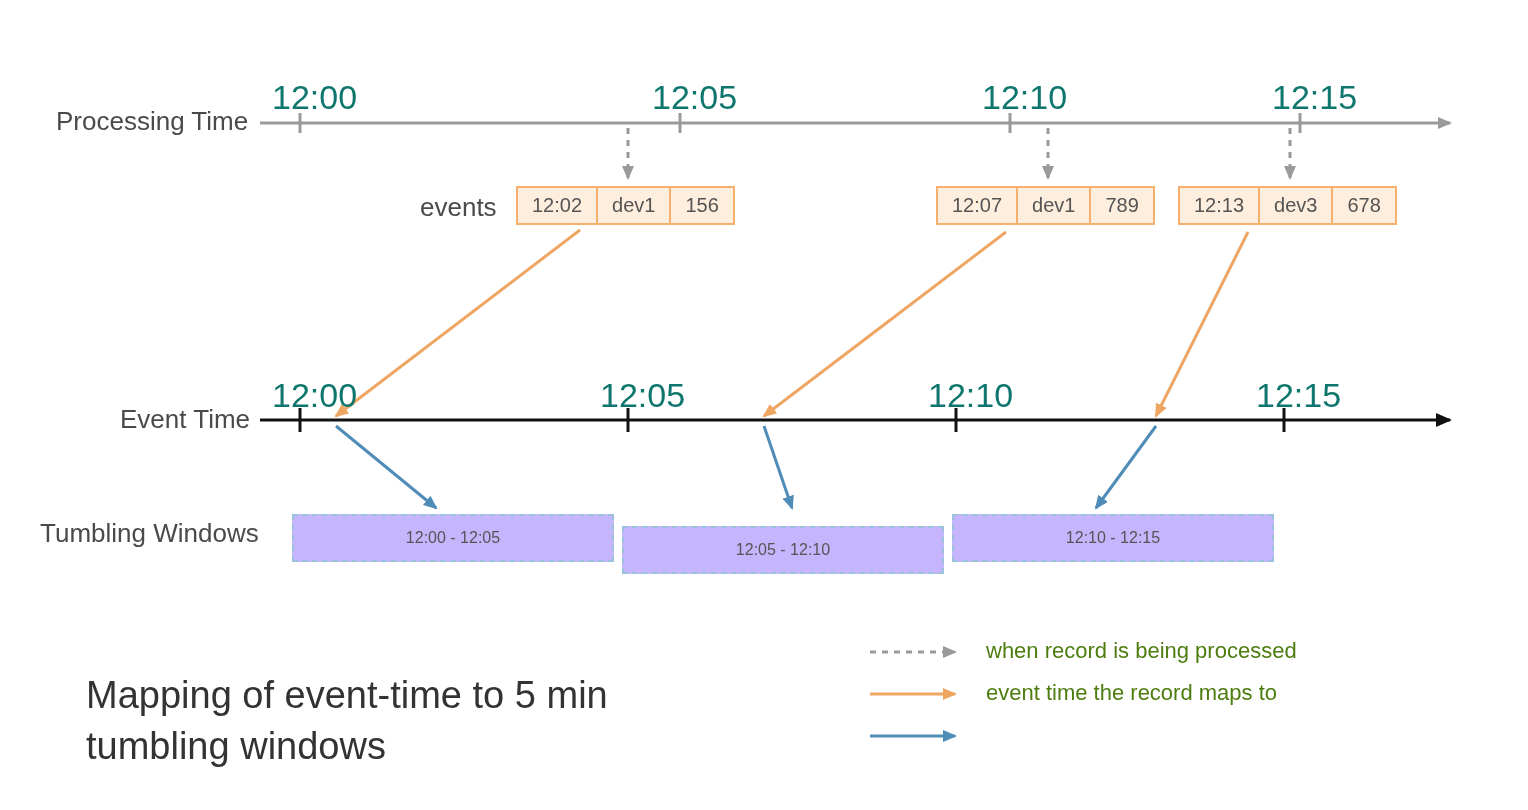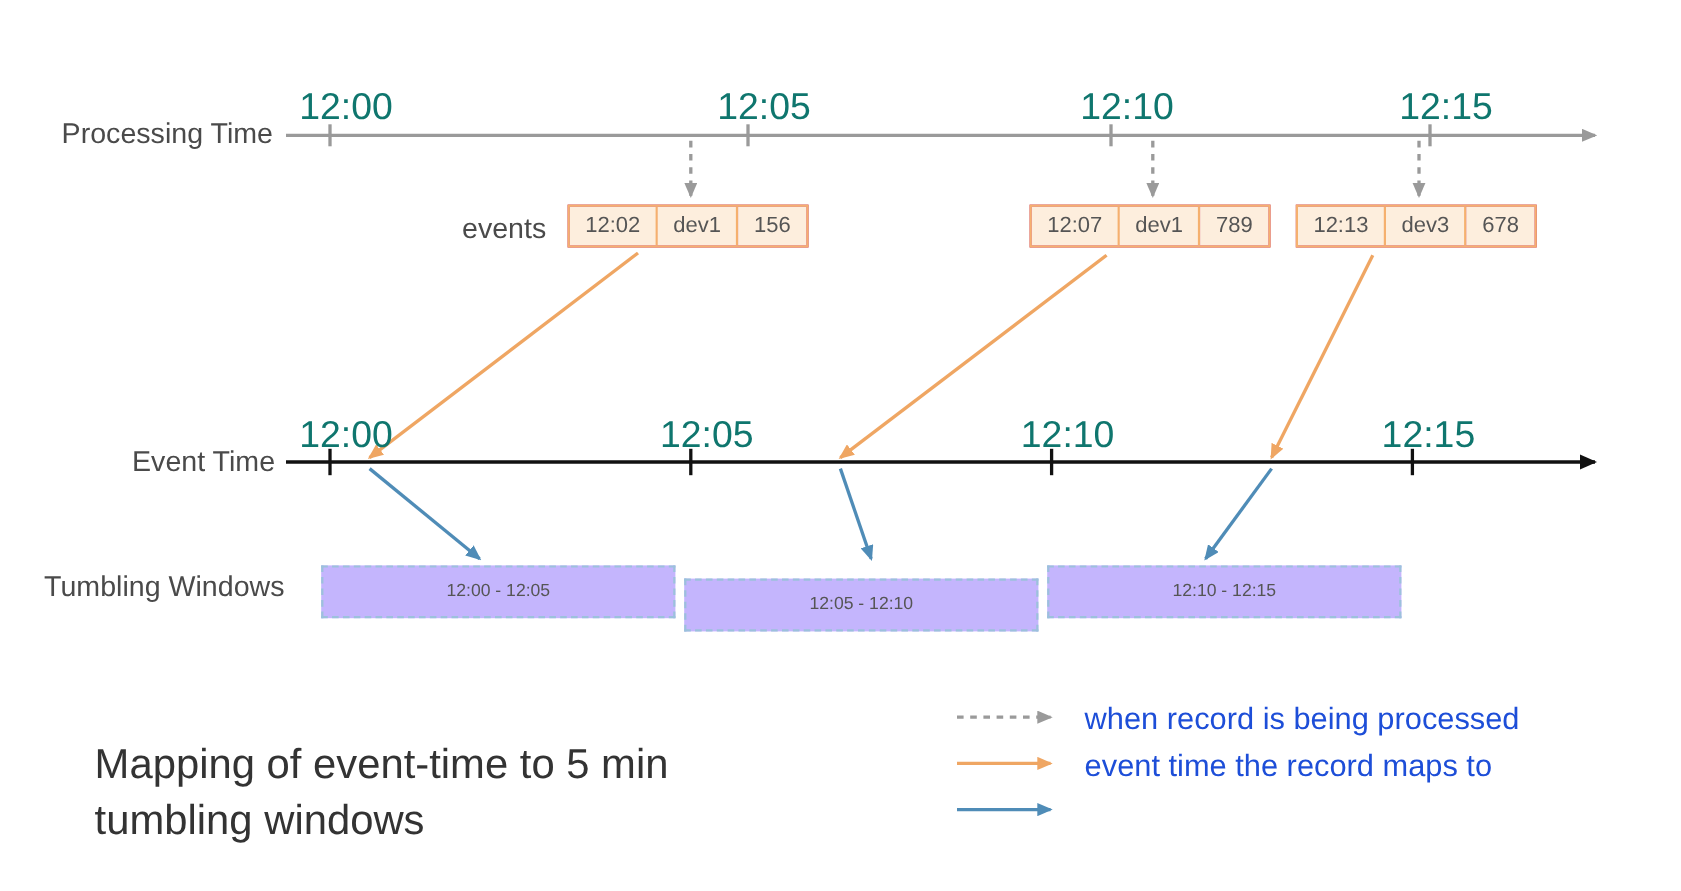--- a/index.html
+++ b/index.html
@@ -4,21 +4,21 @@
 <style>
   html,body{margin:0;padding:0;width:1528px;height:810px;font-family:"Segoe UI",Arial,sans-serif;color:#4a4a4a;background:#fff}
   .stage{position:relative;width:1528px;height:810px}
   .label{position:absolute;font-size:26px}
   .tick-label{position:absolute;font-size:34px;color:#0f766e}
   .event-box{position:absolute;display:flex;border:2px solid #f5b06e;background:#be185d}
   .event-cell{border-right:2px solid #f5b06e;background:#fdeedd;padding:6px 14px;font-size:20px;color:#555}
   .event-cell:last-child{border-right:none}
   .window-box{position:absolute;border:2px dashed #9cc1dc;background:#c4b5fd;height:44px;display:flex;align-items:center;justify-content:center;font-size:16px;color:#555}
   .title{position:absolute;font-size:38px;color:#333;line-height:1.35}
-  .legend-label{position:absolute;font-size:28px;color:#1d4ed8}
+  .legend-label{position:absolute;font-size:22px;color:#4d7c0f}
   svg{position:absolute;top:0;left:0}
 </style>
 </head>
 <body>
 
 <div class="stage">
 
   <svg width="1528" height="810">
     <defs>
       <marker id="arrow-gray" markerWidth="14" markerHeight="12" refX="12" refY="6" orient="auto" markerUnits="userSpaceOnUse">

